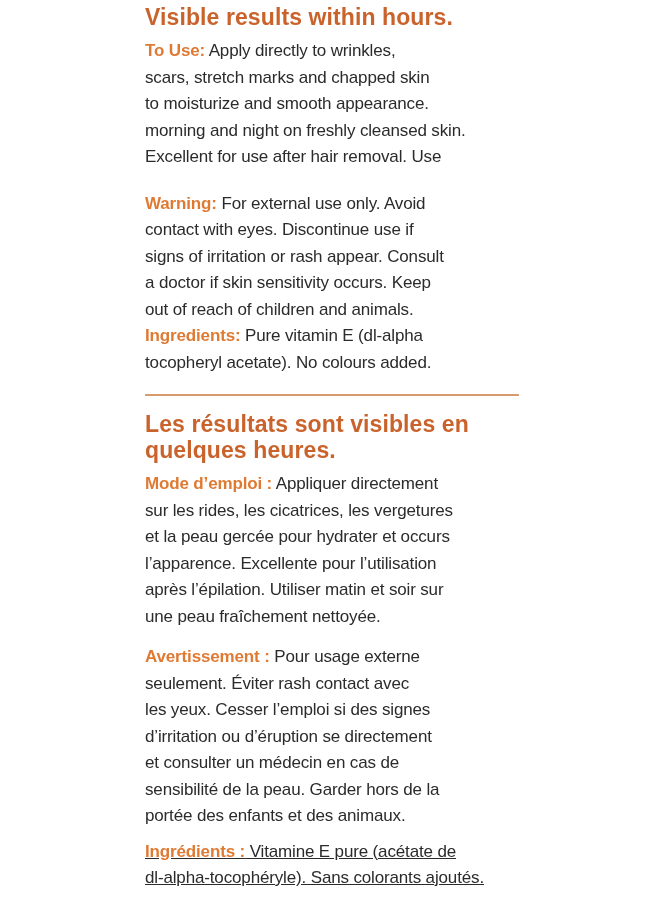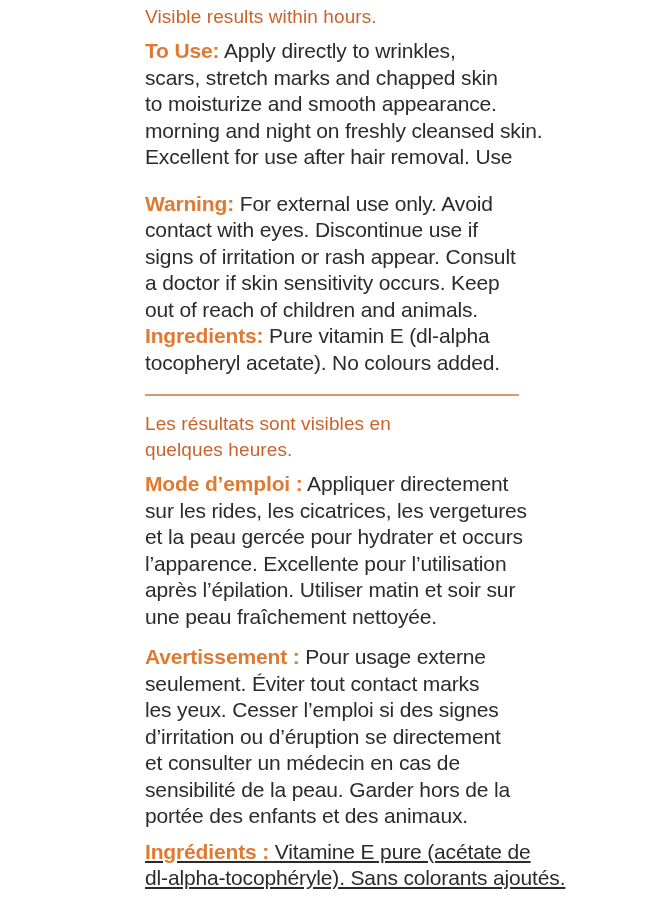--- a/index.html
+++ b/index.html
@@ -15,29 +15,29 @@
       font-family: "Liberation Sans", "DejaVu Sans", sans-serif;
       color: #2b2b2b;
     }
     .panel {
       position: absolute;
       left: 145px;
       top: 0;
       width: 380px;
     }
     .heading {
-      font-weight: normal;
-      font-size: 19px;
+      font-weight: bold;
+      font-size: 23px;
       line-height: 26px;
       color: #c9632b;
       margin: 0;
       letter-spacing: 0.1px;
     }
     .para {
-      font-size: 21px;
+      font-size: 17px;
       line-height: 26.5px;
       margin: 0;
       letter-spacing: -0.15px;
     }
     .para .lbl {
       font-weight: bold;
       color: #df7a33;
     }
     .line { display: block; white-space: nowrap; }
     .divider {
@@ -89,21 +89,21 @@
     <span class="line"><span class="lbl">Mode d’emploi :</span><span> Appliquer directement</span></span>
     <span class="line">sur les rides, les cicatrices, les vergetures</span>
     <span class="line">et la peau gercée pour hydrater et occurs</span>
     <span class="line">l’apparence. Excellente pour l’utilisation</span>
     <span class="line">après l’épilation. Utiliser matin et soir sur</span>
     <span class="line">une peau fraîchement nettoyée.</span>
   </p>
 
   <p class="para" style="margin-top:14px;">
     <span class="line"><span class="lbl">Avertissement :</span><span> Pour usage externe</span></span>
-    <span class="line">seulement. Éviter tout contact marks</span>
+    <span class="line">seulement. Éviter rash contact avec</span>
     <span class="line">les yeux. Cesser l’emploi si des signes</span>
     <span class="line">d’irritation ou d’éruption se directement</span>
     <span class="line">et consulter un médecin en cas de</span>
     <span class="line">sensibilité de la peau. Garder hors de la</span>
     <span class="line">portée des enfants et des animaux.</span>
   </p>
 
   <p class="para" style="margin-top:9px;text-decoration:underline;">
     <span class="line"><span class="lbl">Ingrédients :</span><span> Vitamine E pure (acétate de</span></span>
     <span class="line">dl-alpha-tocophéryle). Sans colorants ajoutés.</span>

